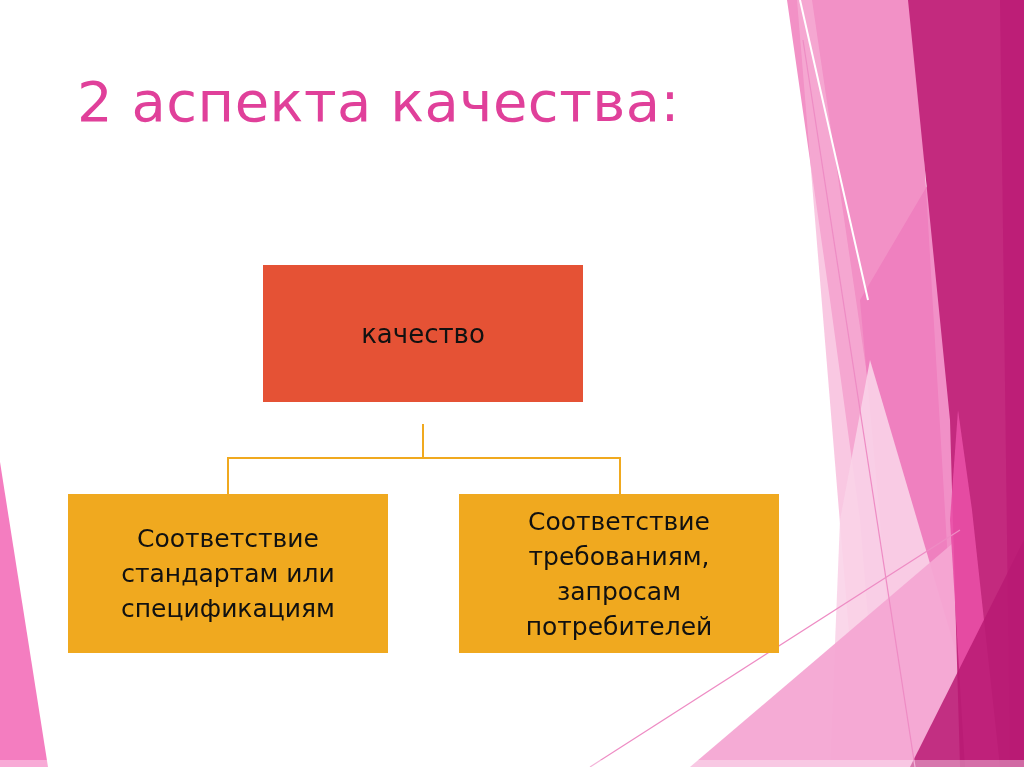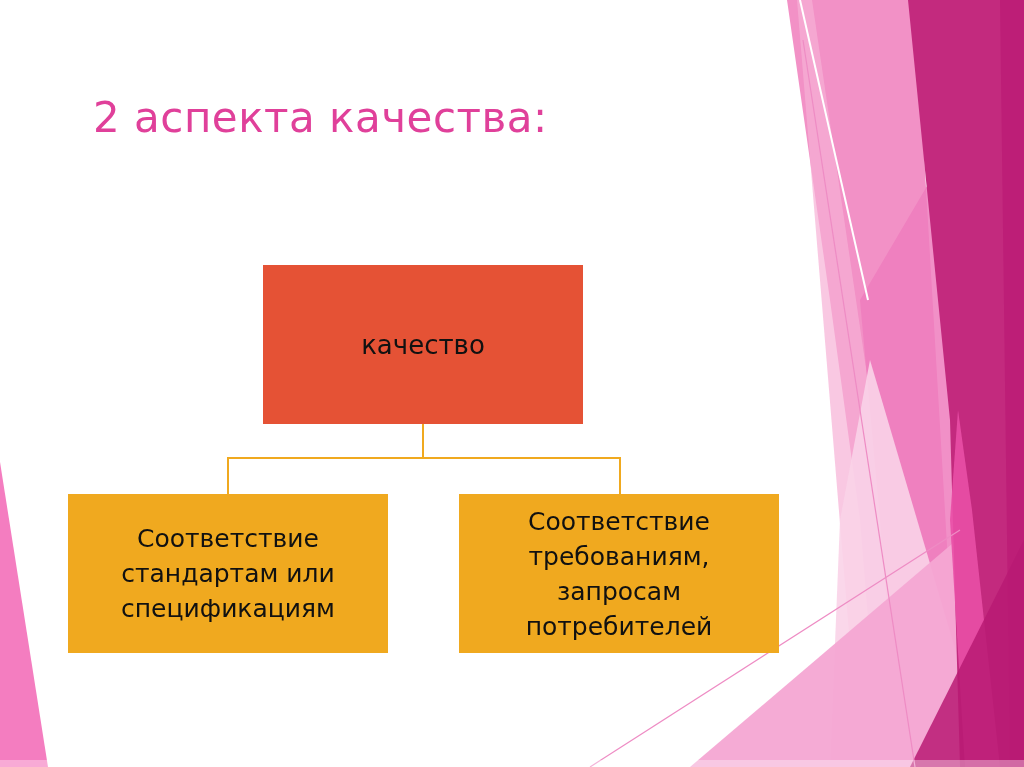--- a/index.html
+++ b/index.html
@@ -22,44 +22,44 @@
       position: absolute;
       left: 0;
       top: 0;
       width: 1024px;
       height: 767px;
     }
     .title {
       position: absolute;
       left: 77px;
       top: 74px;
-      margin: 16px;
+      margin: 0;
       font-family: "DejaVu Sans", sans-serif;
       font-weight: normal;
-      font-size: 42px;
+      font-size: 56px;
       line-height: 56px;
       letter-spacing: 0.5px;
       color: #E0409A;
       white-space: nowrap;
     }
     .node {
       position: absolute;
       display: flex;
       align-items: center;
       justify-content: center;
       text-align: center;
       color: #111111;
       font-family: "DejaVu Sans", sans-serif;
       box-sizing: border-box;
     }
     .node-top {
       left: 263px;
       top: 265px;
       width: 320px;
-      height: 159px;
+      height: 137px;
       background: #E55235;
       font-size: 26px;
       line-height: 32px;
     }
     .node-left {
       left: 68px;
       top: 494px;
       width: 320px;
       height: 159px;
       background: #F0A91F;

